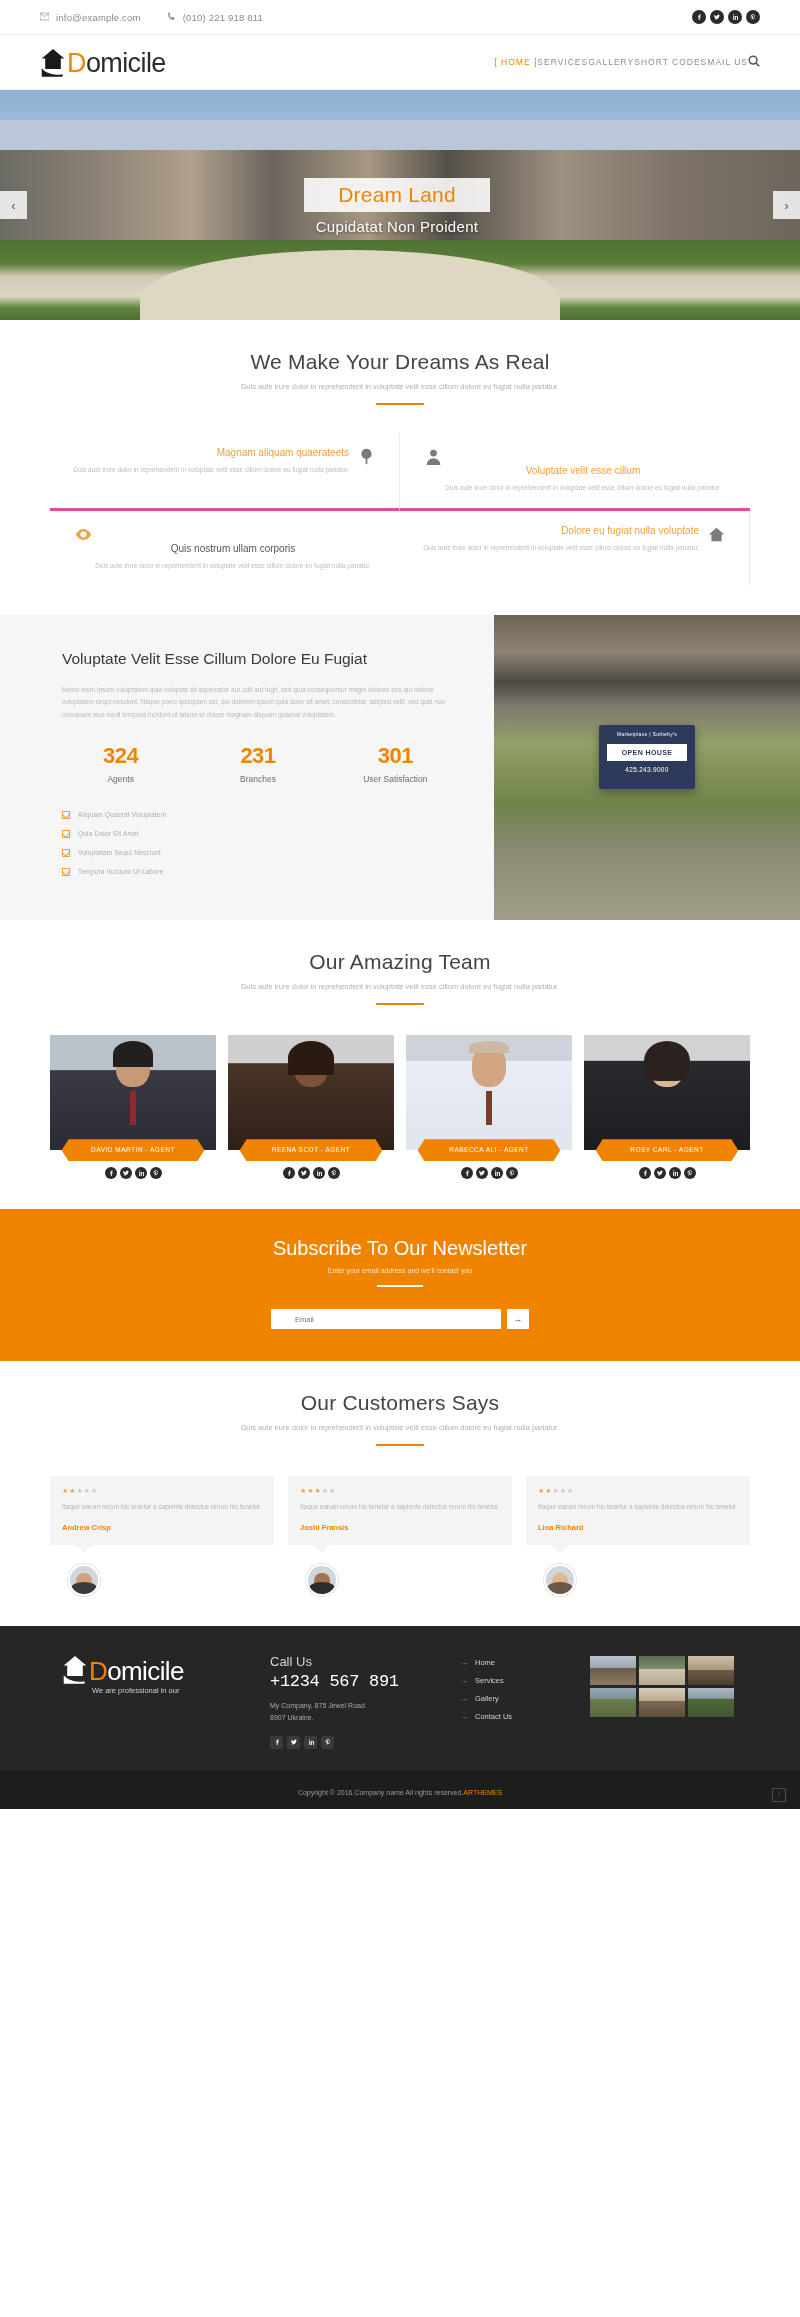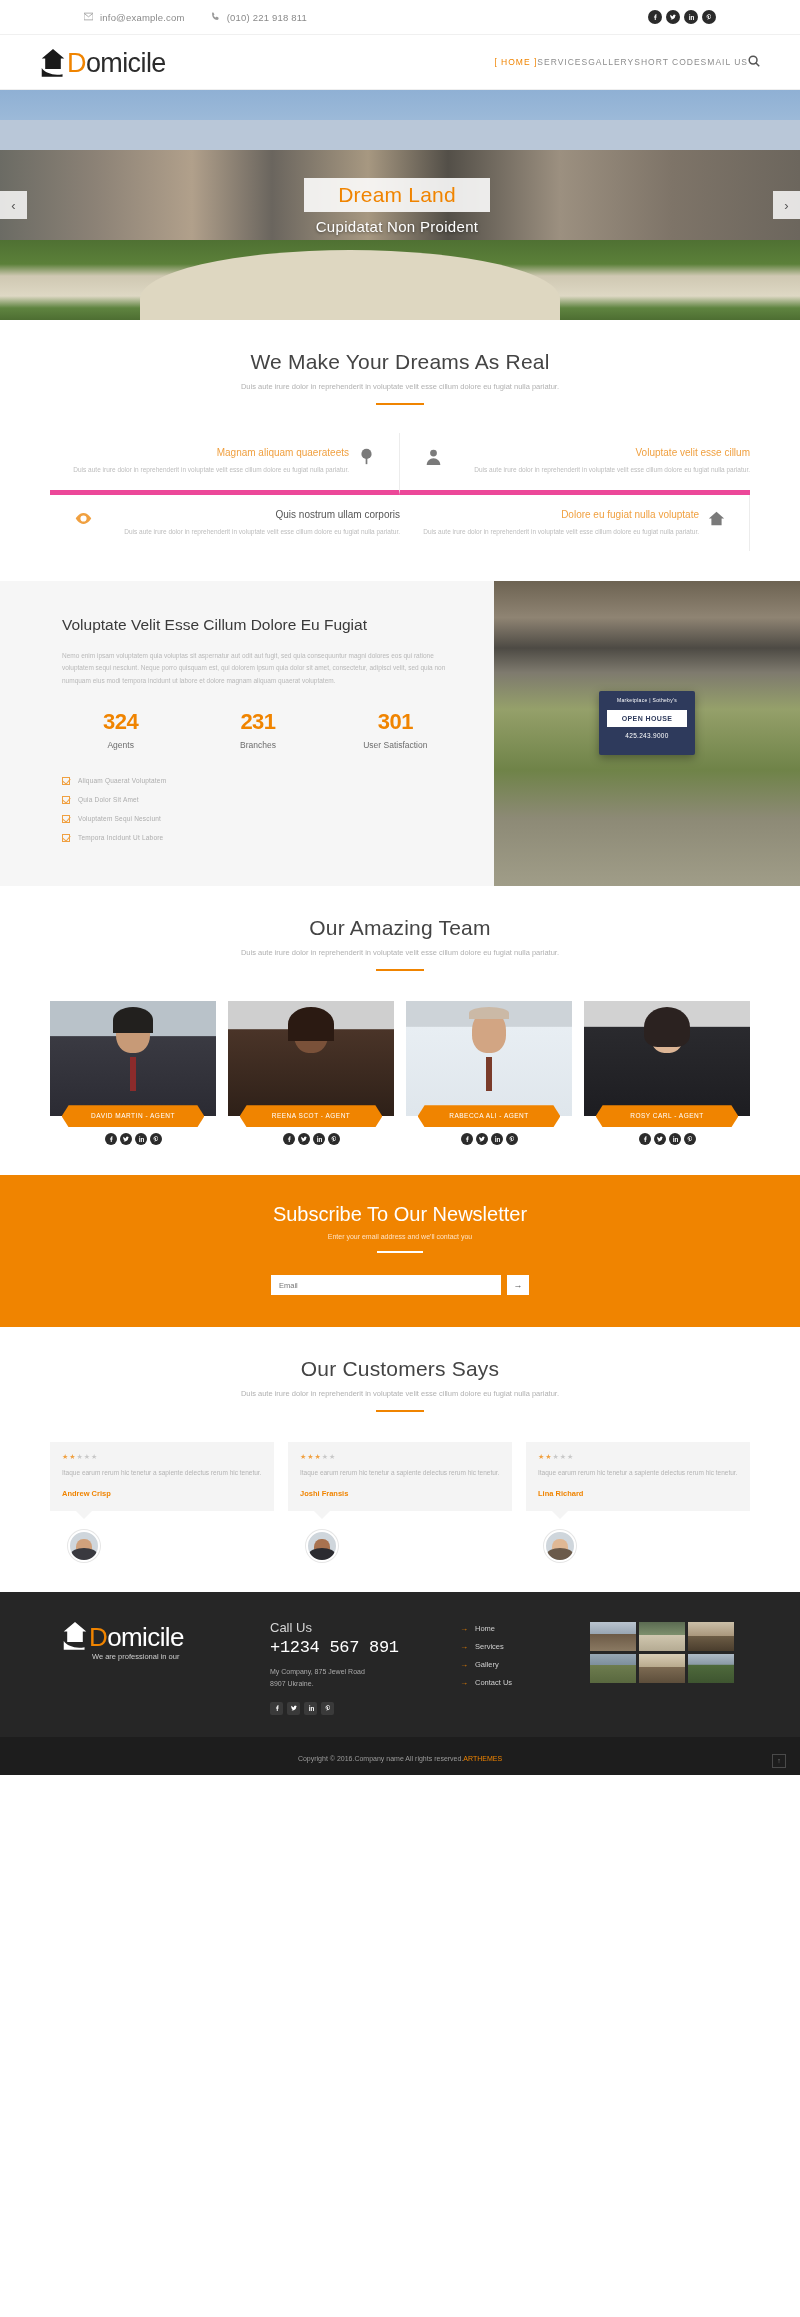--- a/index.html
+++ b/index.html
@@ -8,21 +8,21 @@
     font-family:"Liberation Sans", sans-serif;
     background:#ffffff;
     color:#777;
     -webkit-font-smoothing:antialiased;
   }
   .page { width:800px; position:relative; overflow:hidden; }
   .wrap { width:700px; margin:0 auto; }
 
   
   .topbar { height:35px; background:#fff; display:flex; align-items:center; border-bottom:1px solid #f0f0f0; }
-  .topbar .wrap { display:flex; align-items:center; justify-content:space-between; width:632px; }
+  .topbar .wrap { display:flex; align-items:center; justify-content:space-between; width:720px; }
   .tb-left { display:flex; align-items:center; gap:26px; }
   .tb-item { display:flex; align-items:center; gap:7px; font-size:9.5px; color:#8a8a8a; letter-spacing:.2px; }
   .tb-item svg { width:9px; height:9px; fill:#9a9a9a; }
   .tb-social { display:flex; gap:4px; }
   .soc { width:14px; height:14px; border-radius:50%; background:#2b2b2b; color:#fff;
          display:flex; align-items:center; justify-content:center; font-size:7px; font-weight:bold; }
   .soc svg { width:6px; height:6px; fill:#fff; }
 
   
   .header { height:55px; background:#fff; display:flex; align-items:center; border-bottom:1px solid #eee; }
@@ -65,22 +65,22 @@
   .section { padding:30px 8px; }
   .sec-head { text-align:center; }
   .sec-title { font-size:21px; color:#444; font-weight:400; letter-spacing:.2px; }
   .sec-sub { font-size:7.5px; color:#b1b1b1; margin-top:7px; line-height:1.5; max-width:470px; margin-left:auto; margin-right:auto; }
   .sec-rule { width:48px; height:2px; background:#f08400; margin:11px auto 0; }
 
   
   .features { display:flex; flex-wrap:wrap; margin-top:28px; }
   .feat { width:50%; display:flex; padding:14px 0; }
   .feat.left  { text-align:right; border-right:1px solid #ececec; padding-right:16px; }
-  .feat.right { text-align:right; padding-left:16px; }
-  .feat.row1 { border-bottom:5px solid #ec4899; }
+  .feat.right { text-align:center; padding-left:16px;flex-direction:column; }
+  .feat.row1 { border-bottom:3px solid #ec4899; }
   .feat-txt { flex:1; }
   .feat-title { font-size:10px; color:#f0a040; margin-bottom:6px; }
   .feat-desc { font-size:6.5px; color:#bdbdbd; line-height:1.75; }
   .feat-ico { width:34px; display:flex; align-items:flex-start; justify-content:center; padding-top:1px; }
   .feat-ico svg { width:17px; height:17px; fill:#7a7a7a; }
 
   
   .about { display:flex; background:#f6f6f6; }
   .about-left { width:494px; padding:33px 40px 33px 62px; }
   .about-title { font-size:15.5px; color:#3a3a3a; font-weight:400; line-height:1.45; }
@@ -129,21 +129,21 @@
     clip-path:polygon(0 50%,7px 0,calc(100% - 7px) 0,100% 50%,calc(100% - 7px) 100%,7px 100%); }
   .member-social { display:flex; gap:3px; justify-content:center; margin-top:6px; }
   .member-social .soc { width:12px; height:12px; }
 
   
   .newsletter { background:#f08400; padding:28px 0 32px; text-align:center; }
   .nl-title { font-size:20px; color:#fff; font-weight:400; }
   .nl-sub { font-size:7px; color:#ffe2c2; margin-top:7px; }
   .nl-rule { width:46px; height:2px; background:#fff; margin:11px auto 0; }
   .nl-form { margin-top:22px; display:flex; justify-content:center; gap:6px; }
-  .nl-input { width:230px; height:20px; border:none; background:#fff; padding:0 8px; font-size:7.5px;
+  .nl-input { width:230px; height:20px; border:none; background:#fff; padding:0 24px; font-size:7.5px;
     color:#999; font-family:"Liberation Sans",sans-serif; }
   .nl-btn { width:22px; height:20px; background:#fff; border:none; cursor:pointer; font-size:9px; color:#555; }
 
   
   .tst-grid { display:flex; gap:14px; margin-top:30px; }
   .tst { flex:1; }
   .tst-card { background:#f4f4f4; padding:11px 12px 13px; position:relative; }
   .tst-card:after { content:""; position:absolute; left:26px; bottom:-8px; border-left:8px solid transparent;
     border-right:8px solid transparent; border-top:8px solid #f4f4f4; }
   .stars { font-size:7px; color:#f0a040; letter-spacing:1px; margin-bottom:6px; }

